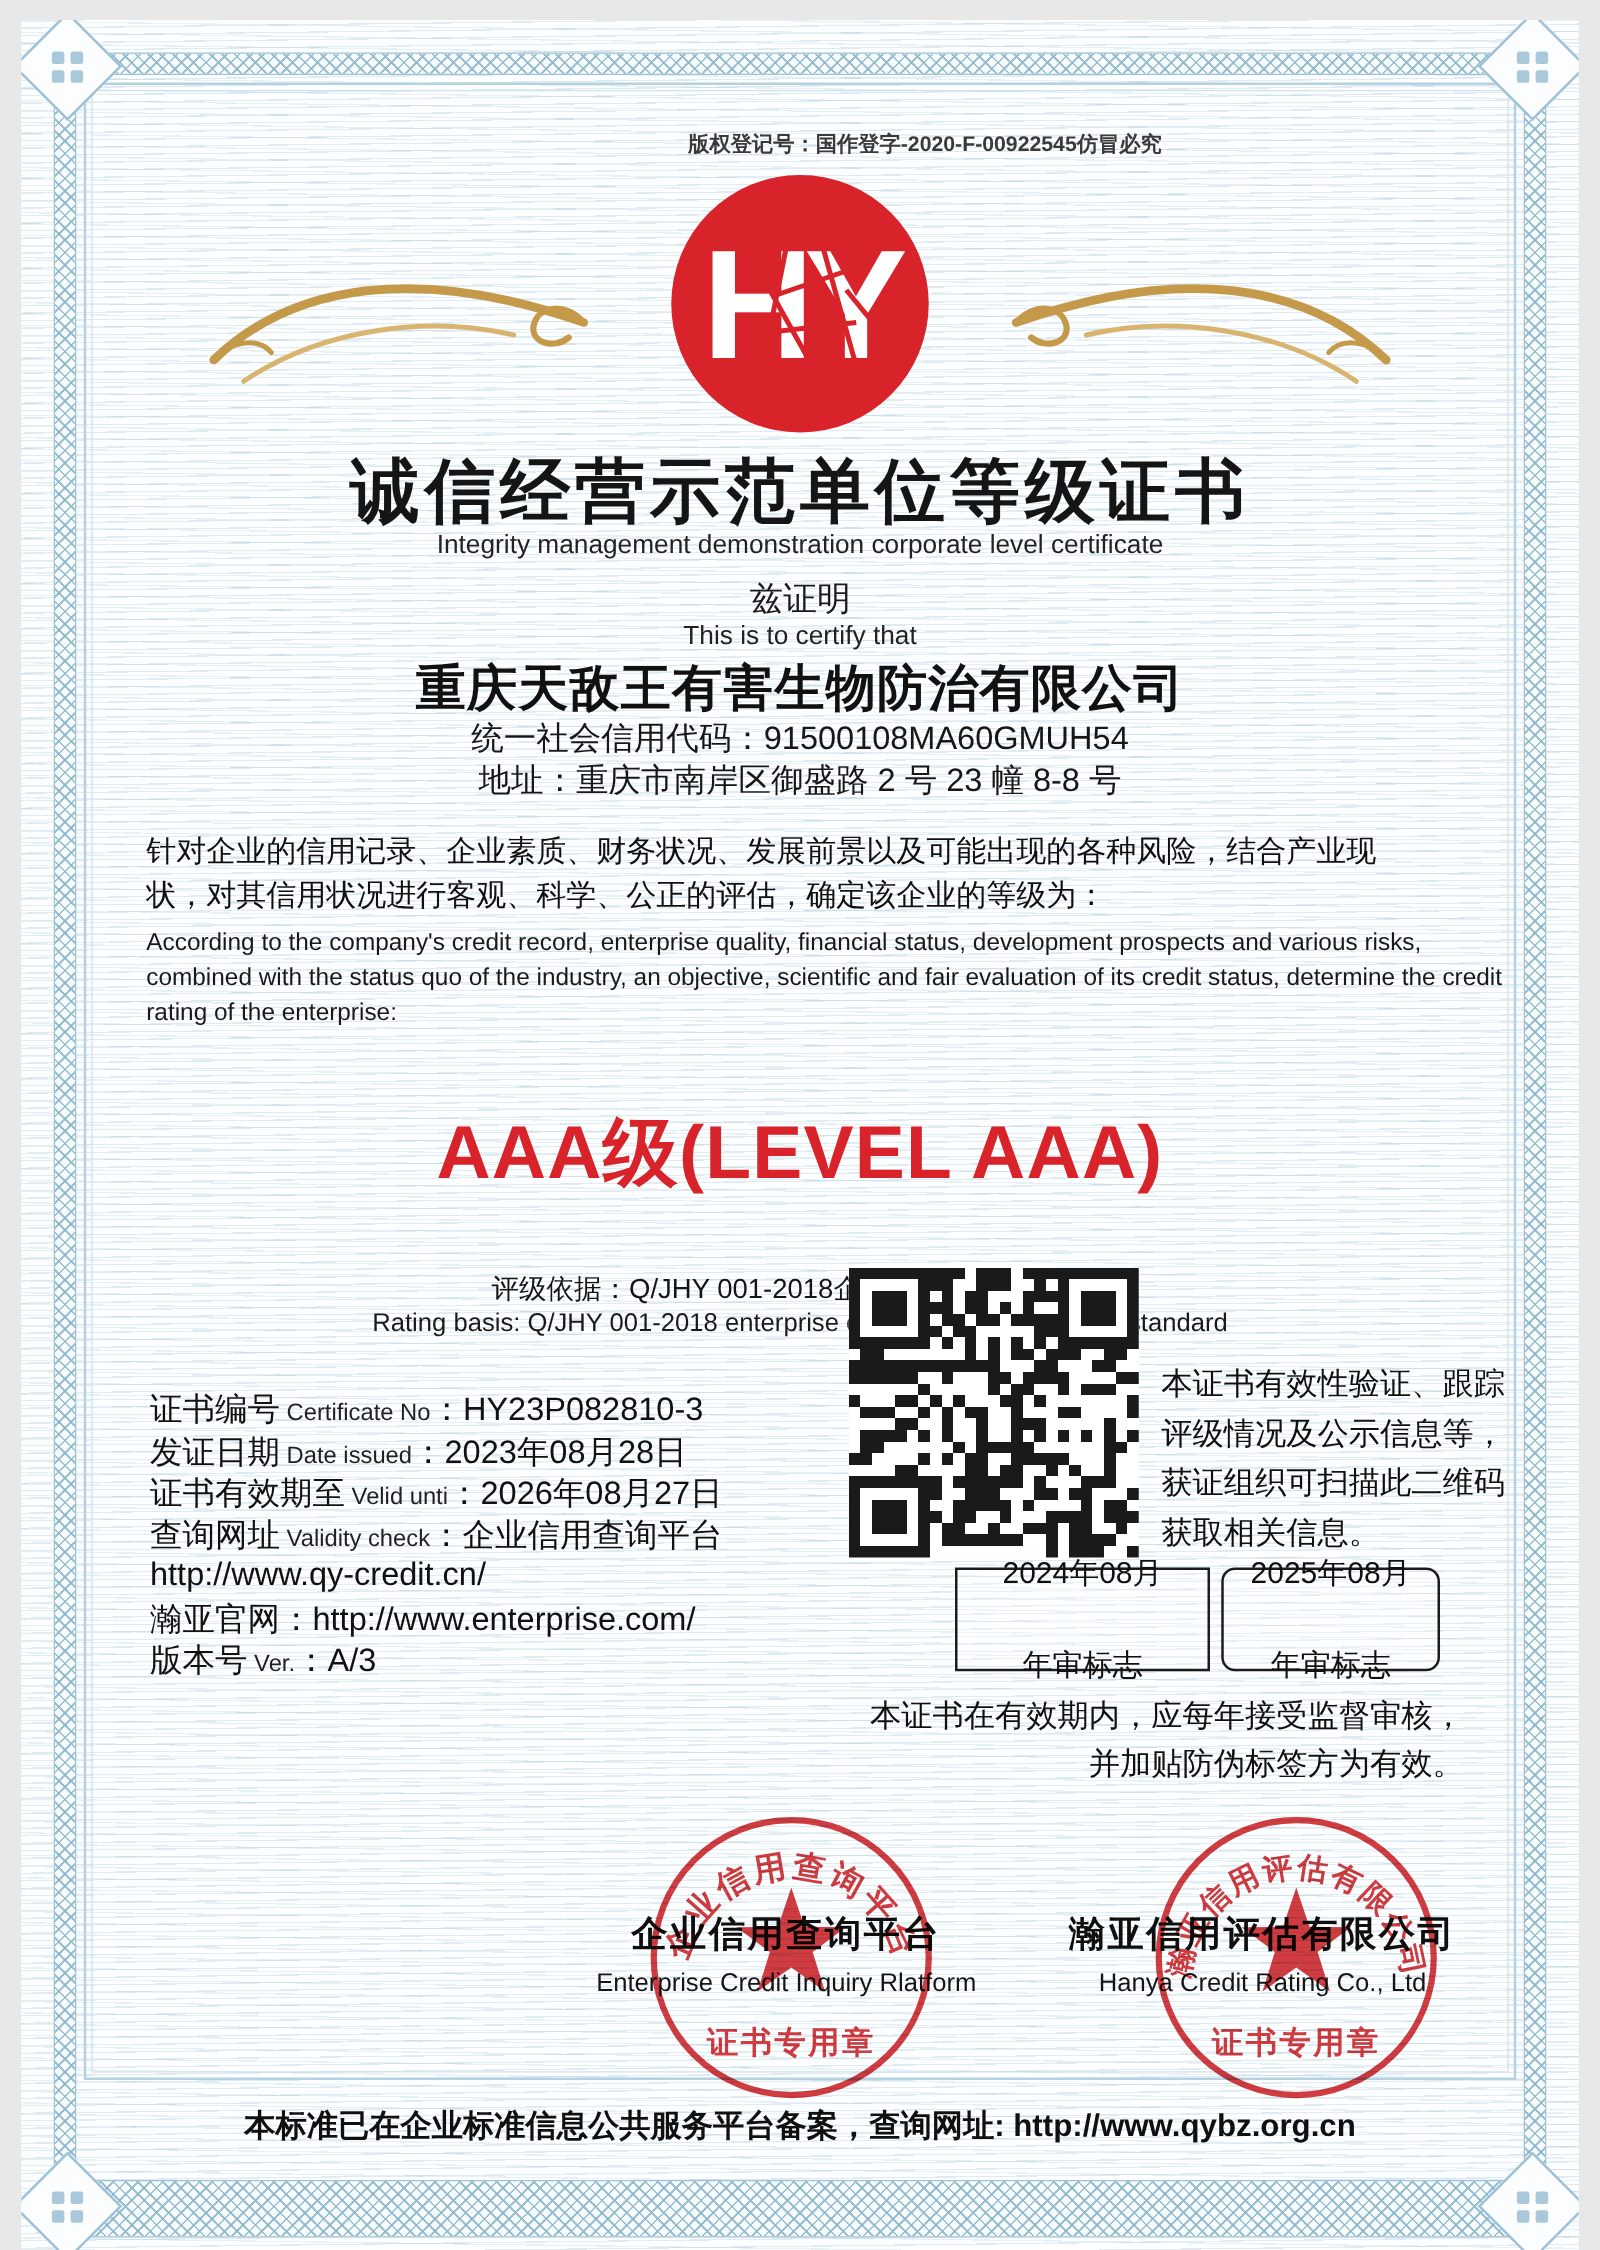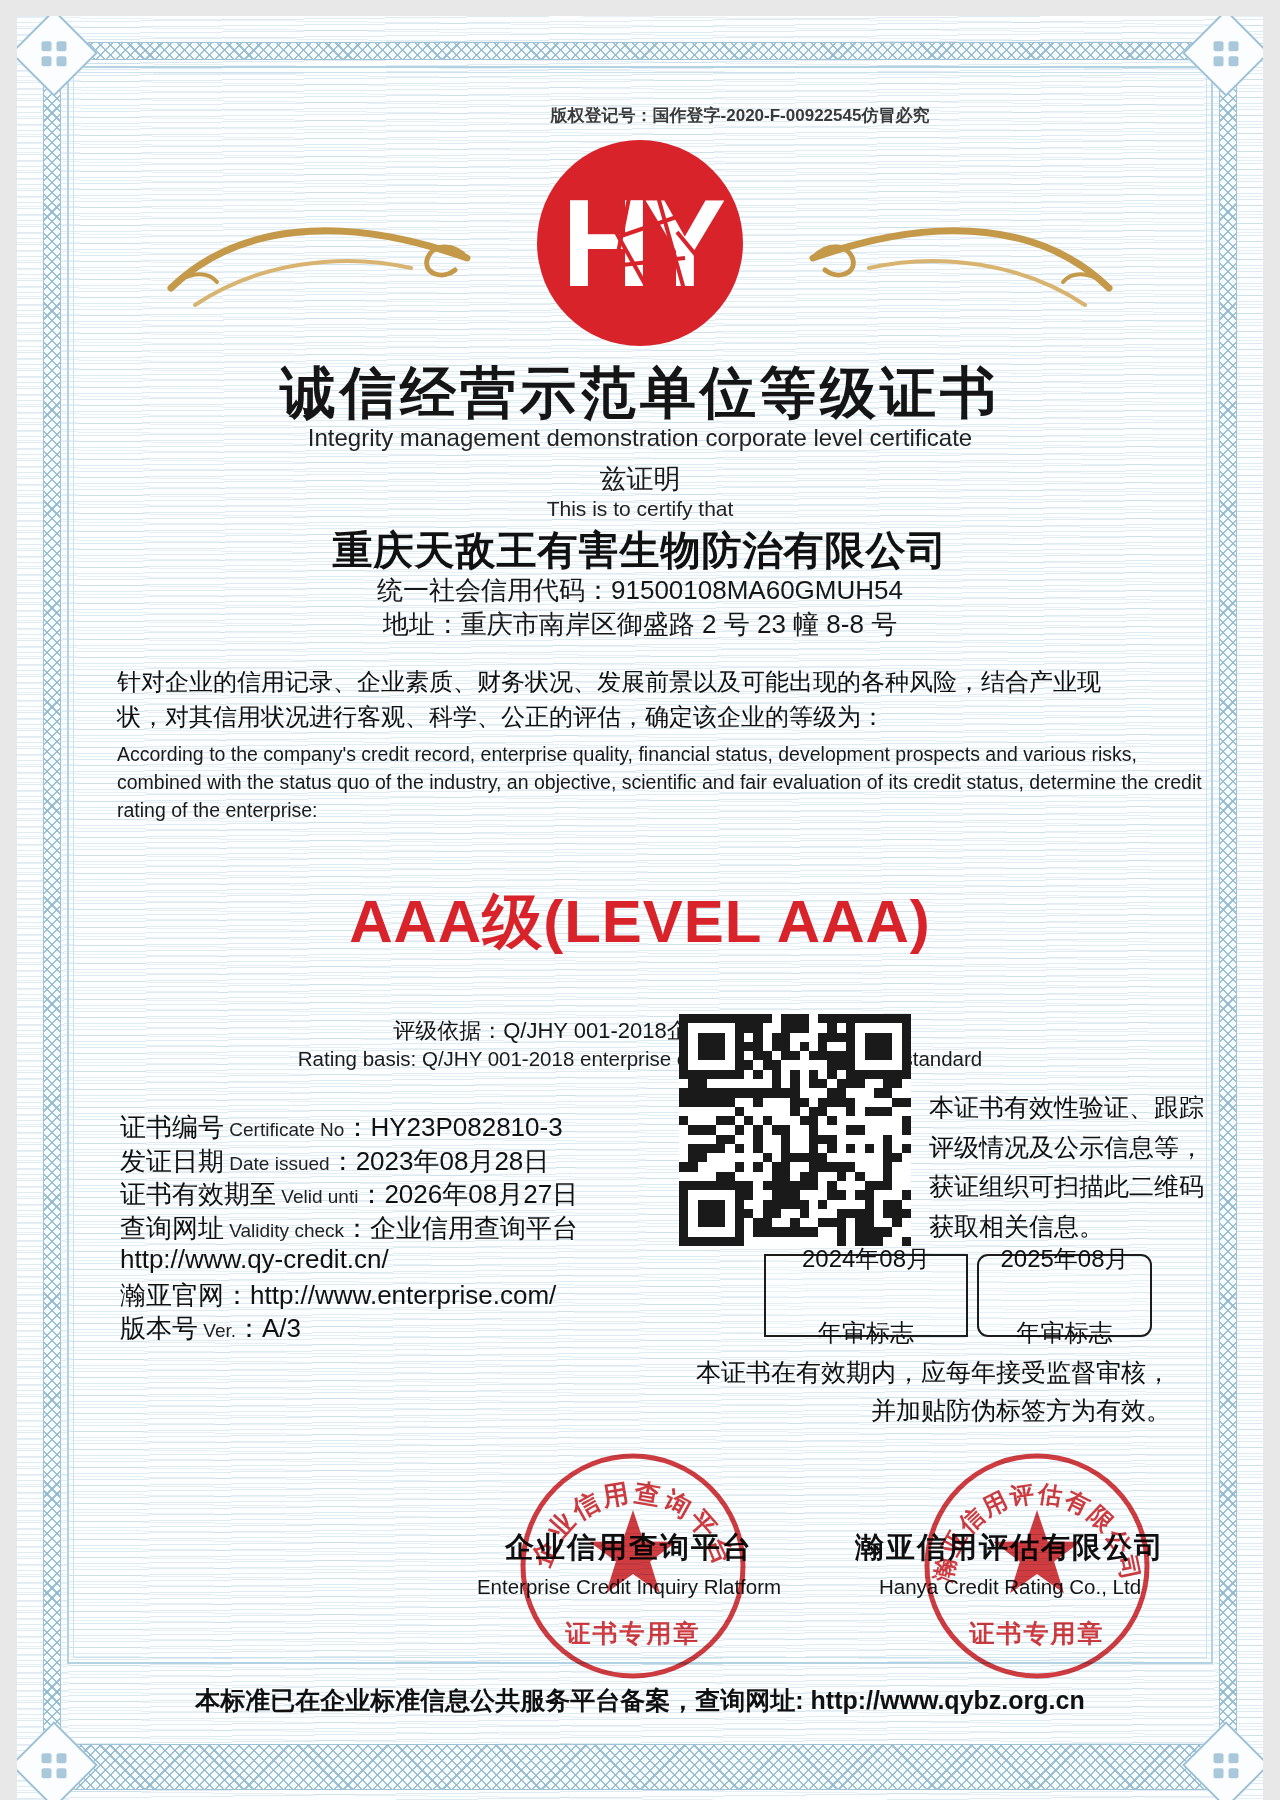--- a/index.html
+++ b/index.html
@@ -39,21 +39,21 @@
   .ctr{left:0;right:0;text-align:center;}
   .copyright{top:88px;left:723px;transform:translateX(-50%);font-size:17px;font-weight:600;color:#3a3a3a;white-space:nowrap;}
   
   .logo-wrap{top:120px;left:0;right:0;height:215px;}
   .logo-circle{position:absolute;left:50%;top:4px;transform:translateX(-50%);
     width:206px;height:206px;border-radius:50%;background:#d8232a;}
   .flourish{position:absolute;top:72px;width:310px;height:110px;}
   .flourish.fl{left:148px;} .flourish.fr{right:148px;transform:scaleX(-1);}
   
   .title{top:340px;font-size:56px;font-weight:bold;letter-spacing:4px;color:#151515;}
-  .subtitle{top:408px;font-size:24px;color:#222;}
+  .subtitle{top:408px;font-size:21px;color:#222;}
   .certify-cn{top:445px;font-size:27px;color:#1a1a1a;}
   .certify-en{top:481px;font-size:21px;color:#222;}
   .company{top:507px;font-size:40px;font-weight:bold;letter-spacing:1px;color:#111;}
   .creditcode{top:557px;font-size:26px;color:#171717;}
   .address{top:591px;font-size:26px;color:#171717;}
   
   .para-cn{top:648px;left:100px;width:985px;font-size:24px;line-height:35px;color:#101010;text-align:left;}
   .para-en{top:724px;left:100px;width:1085px;font-size:19.5px;line-height:28px;color:#191919;text-align:left;}
   .level{top:866px;font-size:60px;font-weight:bold;letter-spacing:1px;color:#d8232a;}
   .basis-cn{top:1000px;font-size:22px;color:#151515;}

